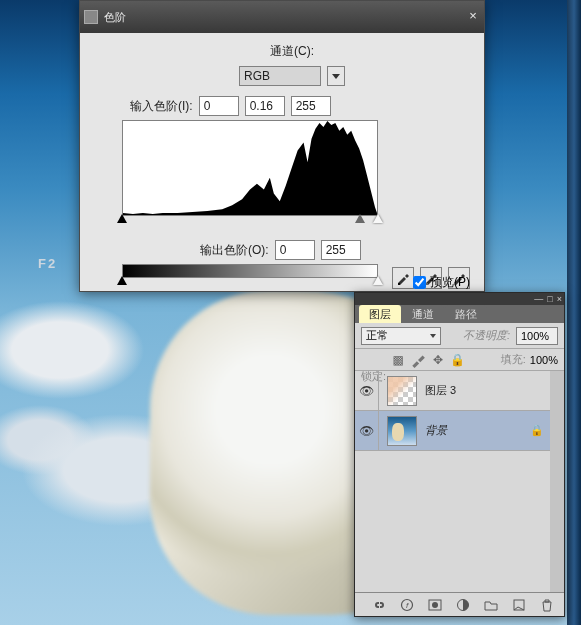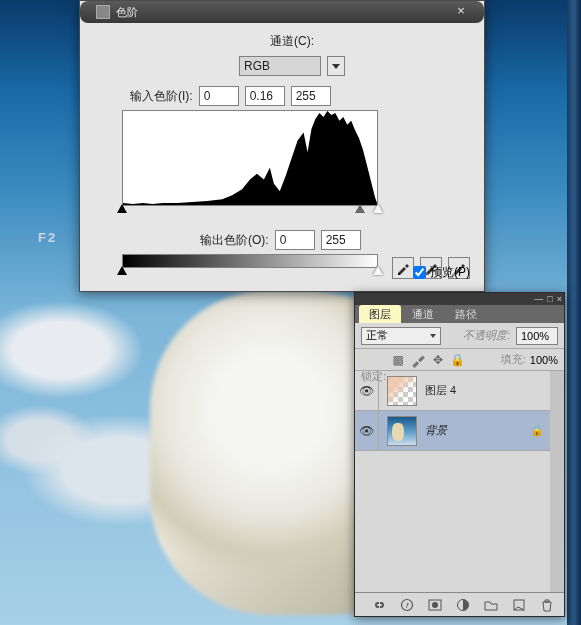--- a/index.html
+++ b/index.html
@@ -17,30 +17,30 @@
 }
 .canvas::after {
   content: ""; position: absolute; left: 150px; top: 290px; width: 330px; height: 325px;
   background:
     radial-gradient(ellipse 180px 180px at 120px 120px, #f5f6f4 30%, #e8e6dc 60%, #d0cdb8 80%, transparent 95%),
     linear-gradient(135deg, #faf9f5 0%, #e8e5d8 40%, #c8c5b2 70%, #a8a590 100%);
   border-radius: 40% 60% 50% 40%;
   filter: blur(2px);
 }
 .canvas .edge-r { position: absolute; right: 0; top: 0; width: 14px; height: 625px; background: linear-gradient(to right, #1a3a5a, #2a5a8a, #0a2a4a); }
-.canvas .logo { position: absolute; left: 38px; top: 230px; color: #cdd6df; font-size: 13px; font-weight: bold; letter-spacing: 2px; font-family: Arial, sans-serif; }
+.canvas .logo { position: absolute; left: 38px; top: 256px; color: #cdd6df; font-size: 13px; font-weight: bold; letter-spacing: 2px; font-family: Arial, sans-serif; }
 
 
 .dialog {
   position: absolute; left: 79px; top: 0; width: 406px; height: 292px;
   background: #e6e6e6; border: 1px solid #4a4a4a; box-shadow: 0 2px 12px rgba(0,0,0,0.5);
 }
 .dialog .titlebar {
-  height: 22px; background: linear-gradient(to bottom, #5a5a5a, #383838);
-  display: flex; align-items: center; padding: 0 16px; color: #e8e8e8; font-size: 11px; border-radius: 8px;
+  height: 32px; background: linear-gradient(to bottom, #5a5a5a, #383838);
+  display: flex; align-items: center; padding: 0 4px; color: #e8e8e8; font-size: 11px;
 }
 .dialog .titlebar .icon { width: 14px; height: 14px; background: #888; margin-right: 6px; border: 1px solid #aaa; }
 .dialog .titlebar .close { margin-left: auto; width: 14px; height: 14px; color: #e8e8e8; font-size: 13px; line-height: 12px; text-align: center; cursor: pointer; }
 .dialog .body { padding: 10px 8px 8px 20px; position: relative; height: 272px; }
 
 .row { display: flex; align-items: center; gap: 6px; margin-bottom: 4px; font-size: 12px; color: #222; flex-direction: column; }
 .row.ch { margin-left: 8px; margin-bottom: 10px; }
 .label { font-size: 12px; color: #222; }
 .select { display: inline-flex; align-items: center; }
 .select input {
@@ -283,21 +283,21 @@
     <span class="ic">✥</span>
     <span class="ic">🔒</span>
     <span class="lbl2">填充:</span>
     <div class="pct"><span>100%</span></div>
   </div>
 
   <div class="layers">
     <div class="layer">
       <div class="eye">👁</div>
       <div class="thumb checker"></div>
-      <span class="lname">图层 4</span>
+      <span class="lname">图层 3</span>
     </div>
     <div class="layer sel">
       <div class="eye">👁</div>
       <div class="thumb bg"></div>
       <span class="lname italic">背景</span>
       <span class="lockic">🔒</span>
     </div>
   </div>
 
   <div class="footer">

